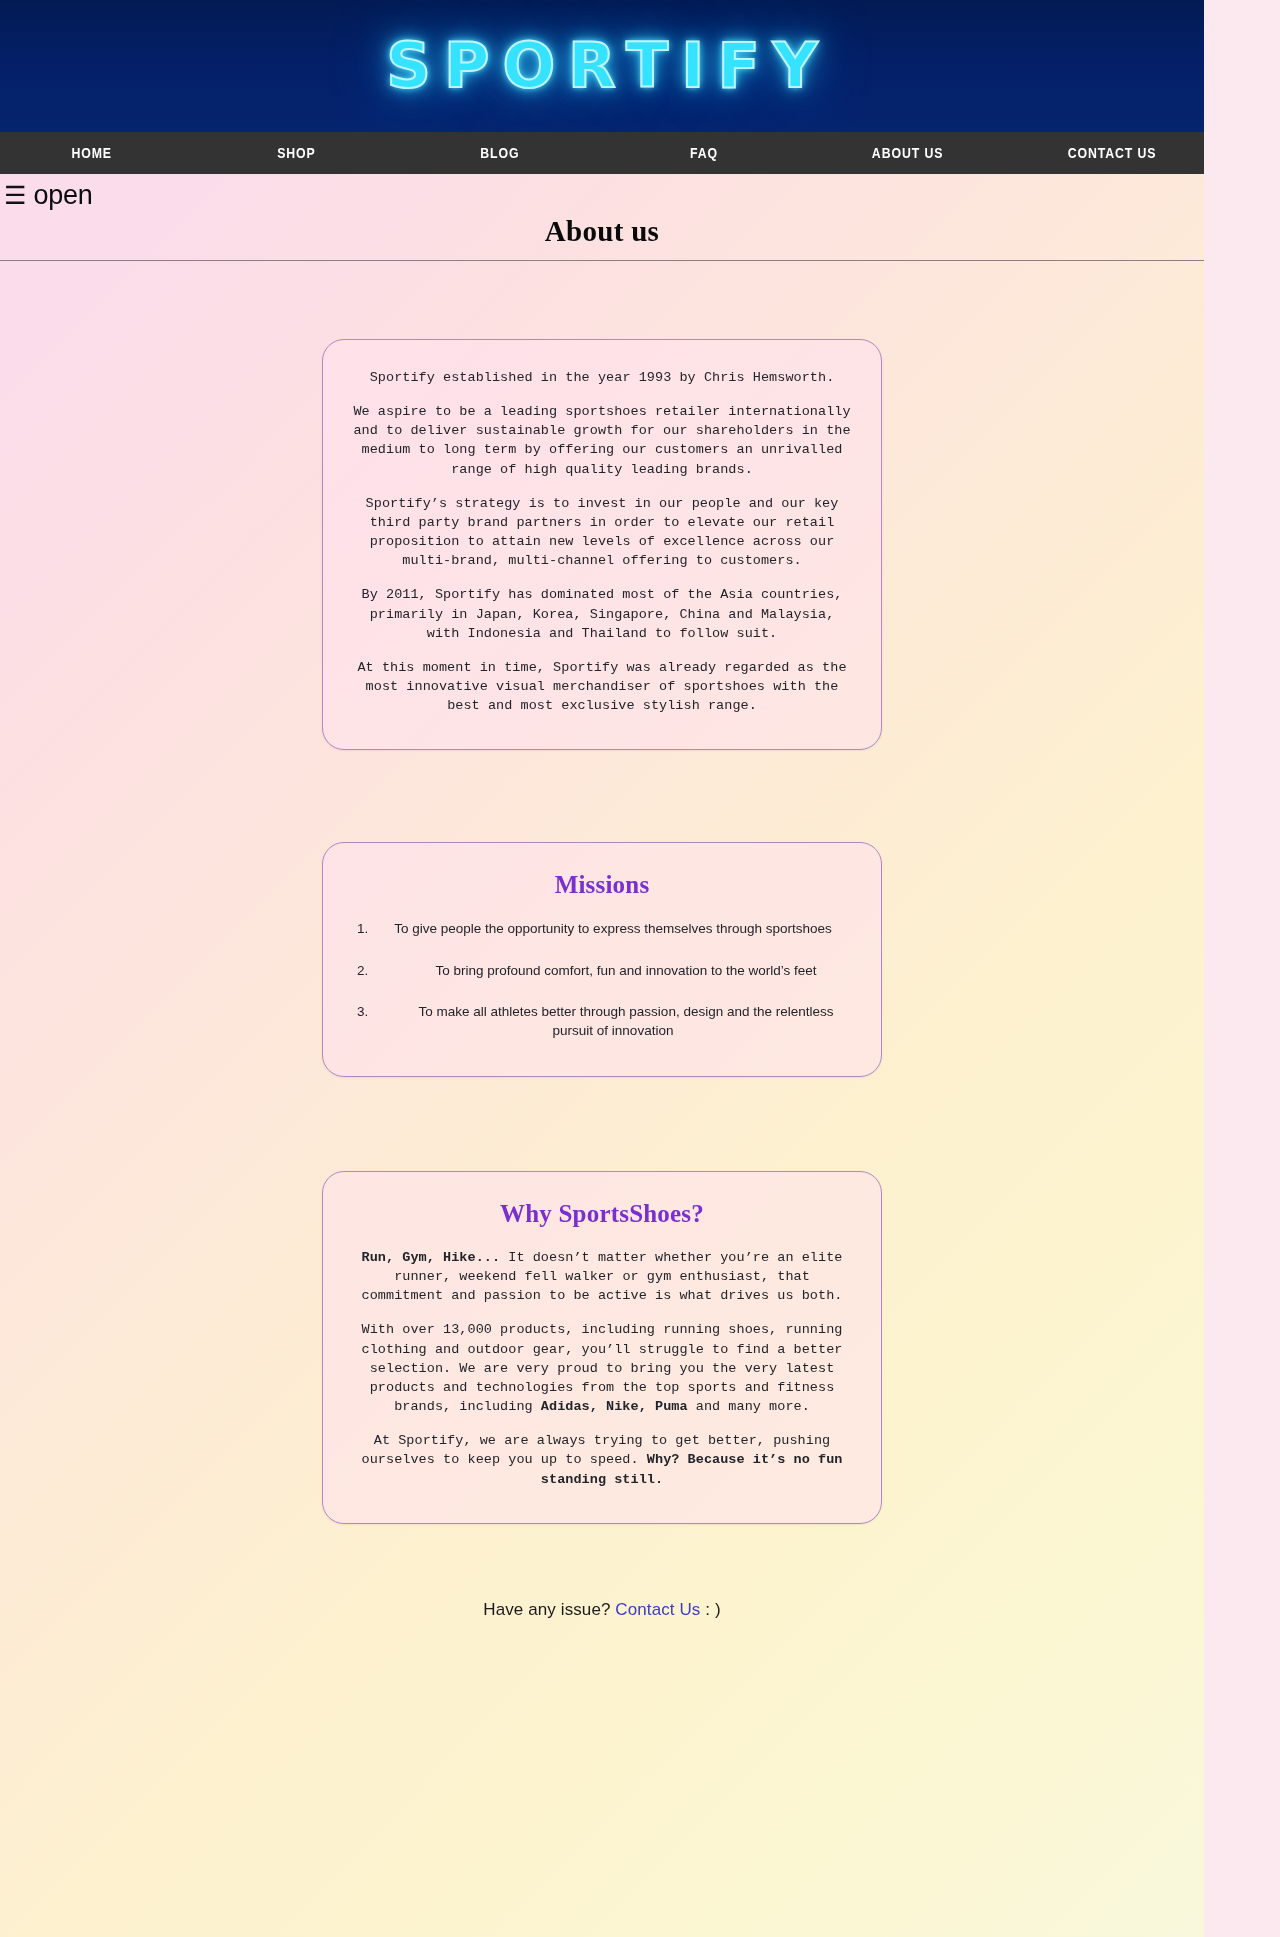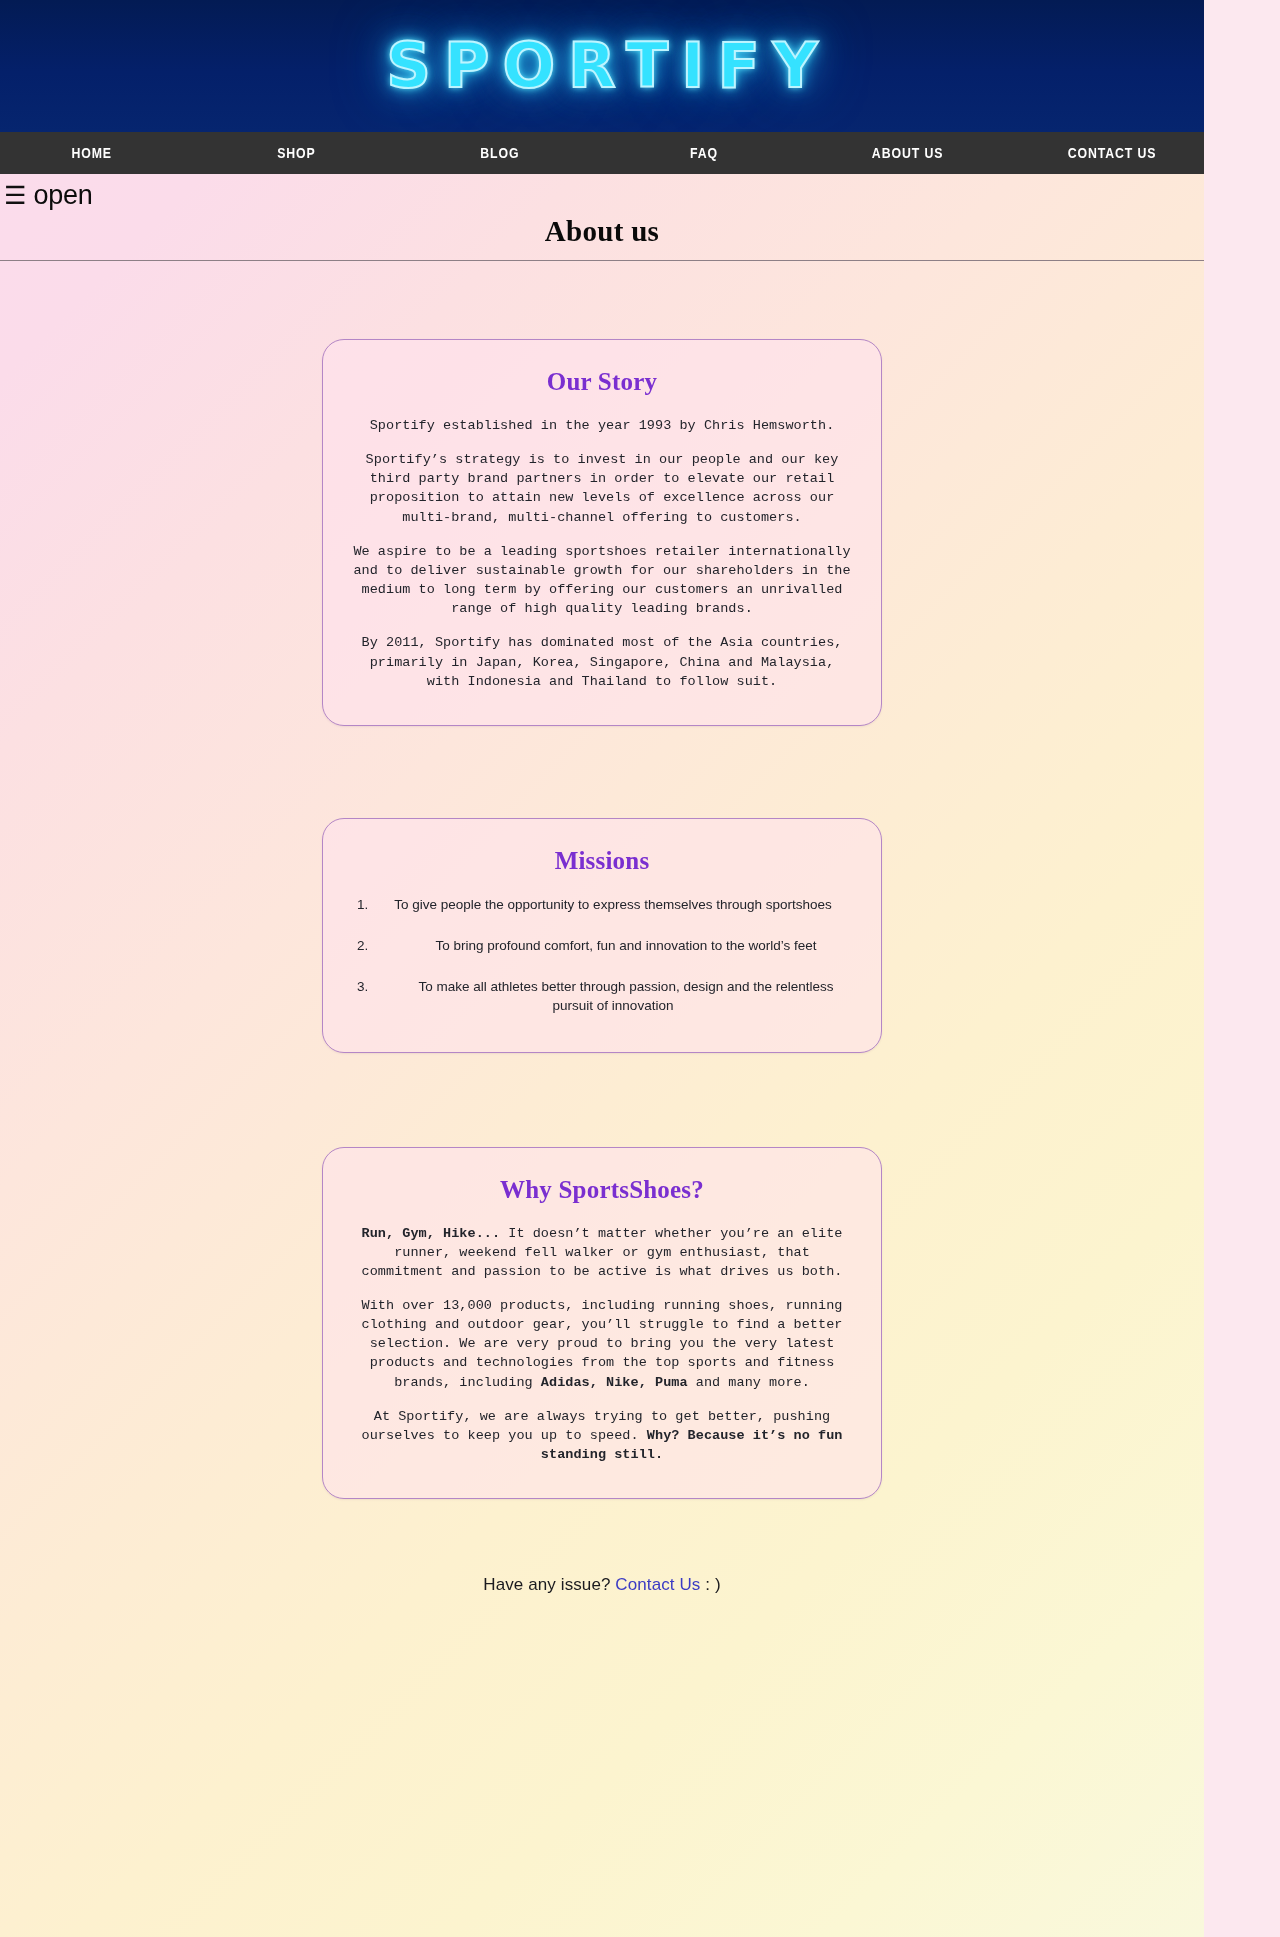--- a/index.html
+++ b/index.html
@@ -304,25 +304,25 @@
     </button>
   </div>
 
   <div class="page-title-wrap">
     <h1 class="page-title">About us</h1>
   </div>
 
   <main class="content">
 
     <section class="card card-story">
-      <h2 class="card-title">Our Story</h2>
       <p>Sportify established in the year 1993 by Chris Hemsworth.</p>
+      <p>We aspire to be a leading sportshoes retailer internationally and to deliver sustainable growth for our shareholders in the medium to long term by offering our customers an unrivalled range of high quality leading brands.</p>
       <p>Sportify’s strategy is to invest in our people and our key third party brand partners in order to elevate our retail proposition to attain new levels of excellence across our multi-brand, multi-channel offering to customers.</p>
-      <p>We aspire to be a leading sportshoes retailer internationally and to deliver sustainable growth for our shareholders in the medium to long term by offering our customers an unrivalled range of high quality leading brands.</p>
       <p>By 2011, Sportify has dominated most of the Asia countries, primarily in Japan, Korea, Singapore, China and Malaysia, with Indonesia and Thailand to follow suit.</p>
+      <p>At this moment in time, Sportify was already regarded as the most innovative visual merchandiser of sportshoes with the best and most exclusive stylish range.</p>
     </section>
 
     <section class="card card-missions">
       <h2 class="card-title">Missions</h2>
       <ol class="missions-list">
         <li>
           <span class="mission-text">To give people the opportunity to express themselves through sportshoes</span>
         </li>
         <li class="indent">
           <span class="mission-text">To bring profound comfort, fun and innovation to the world’s feet</span>

